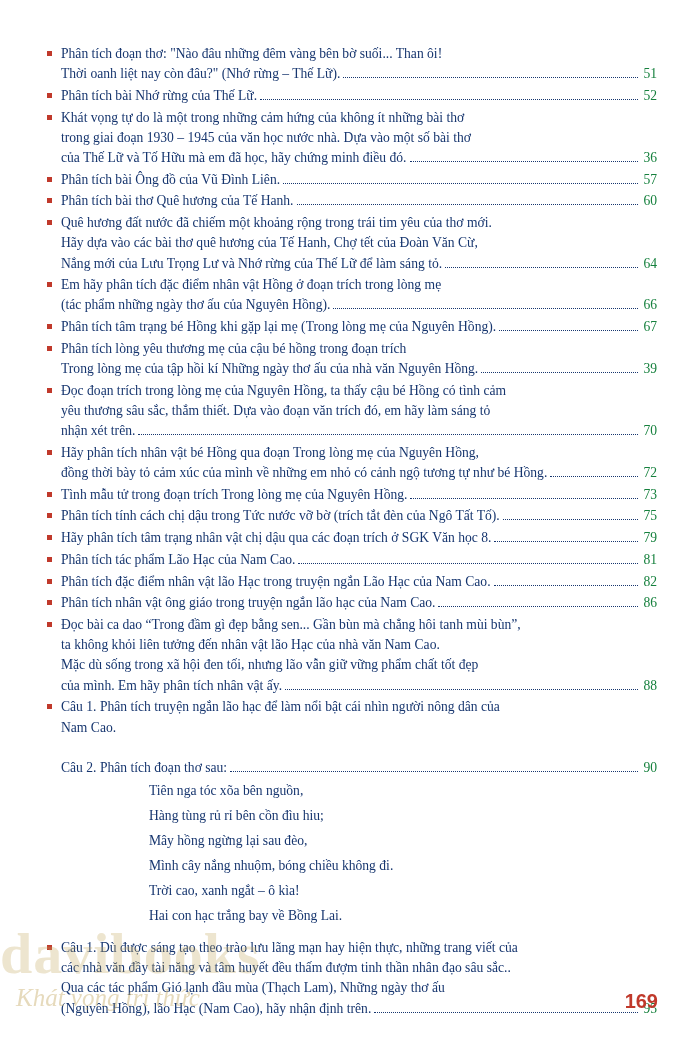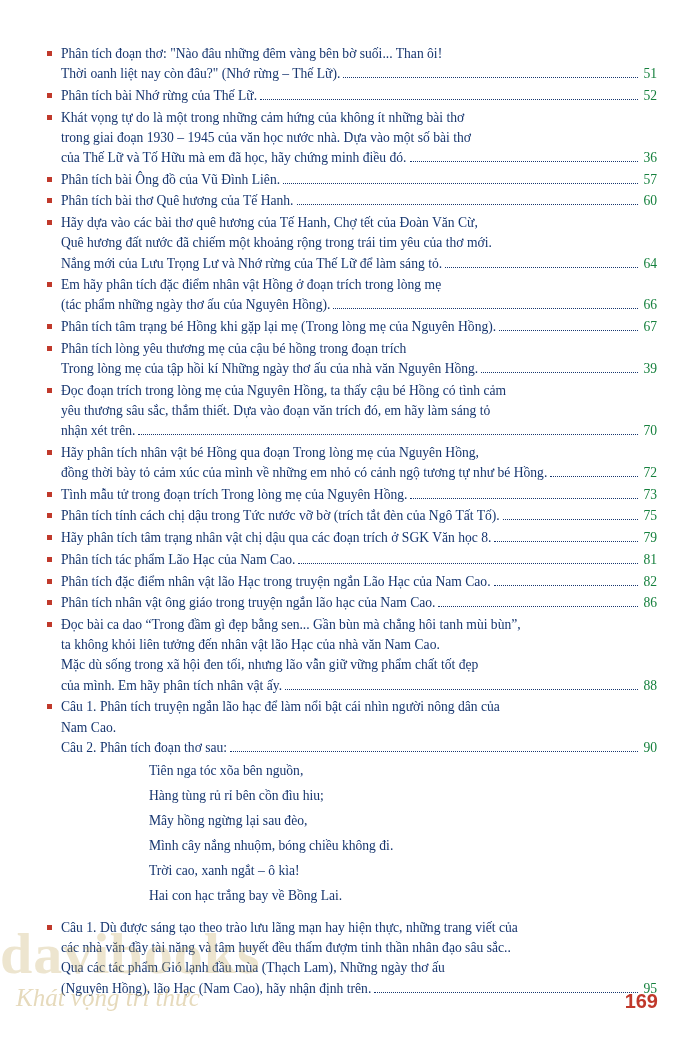--- a/index.html
+++ b/index.html
@@ -70,21 +70,21 @@
     padding-left: 2px;
     text-align: center;
   }
   .poem {
     font-size: 13.6px;
     line-height: 25px;
     padding-left: 88px;
     color: #17366f;
   }
   .sub-label {
-    margin-top: 0;
+    margin-top: 20px;
   }
   .watermark {
     position: absolute;
     left: 0;
     right: 0;
     bottom: 22px;
     text-align: left;
     pointer-events: none;
   }
   .watermark .wm-main {
@@ -186,24 +186,24 @@
             <span class="pg">60</span>
           </div>
         </div>
       </div>
       <div class="entry">
         <div class="bullet">
           <i></i>
         </div>
         <div class="body">
           <div class="row">
+            <span class="txt">Quê hương đất nước đã chiếm một khoảng rộng trong trái tim yêu của thơ mới.</span>
+          </div>
+          <div class="row">
             <span class="txt">Hãy dựa vào các bài thơ quê hương của Tế Hanh, Chợ tết của Đoàn Văn Cừ,</span>
-          </div>
-          <div class="row">
-            <span class="txt">Quê hương đất nước đã chiếm một khoảng rộng trong trái tim yêu của thơ mới.</span>
           </div>
           <div class="row">
             <span class="txt">Nắng mới của Lưu Trọng Lư và Nhớ rừng của Thế Lữ để làm sáng tỏ.</span>
             <span class="dots"></span>
             <span class="pg">64</span>
           </div>
         </div>
       </div>
       <div class="entry">
         <div class="bullet">

